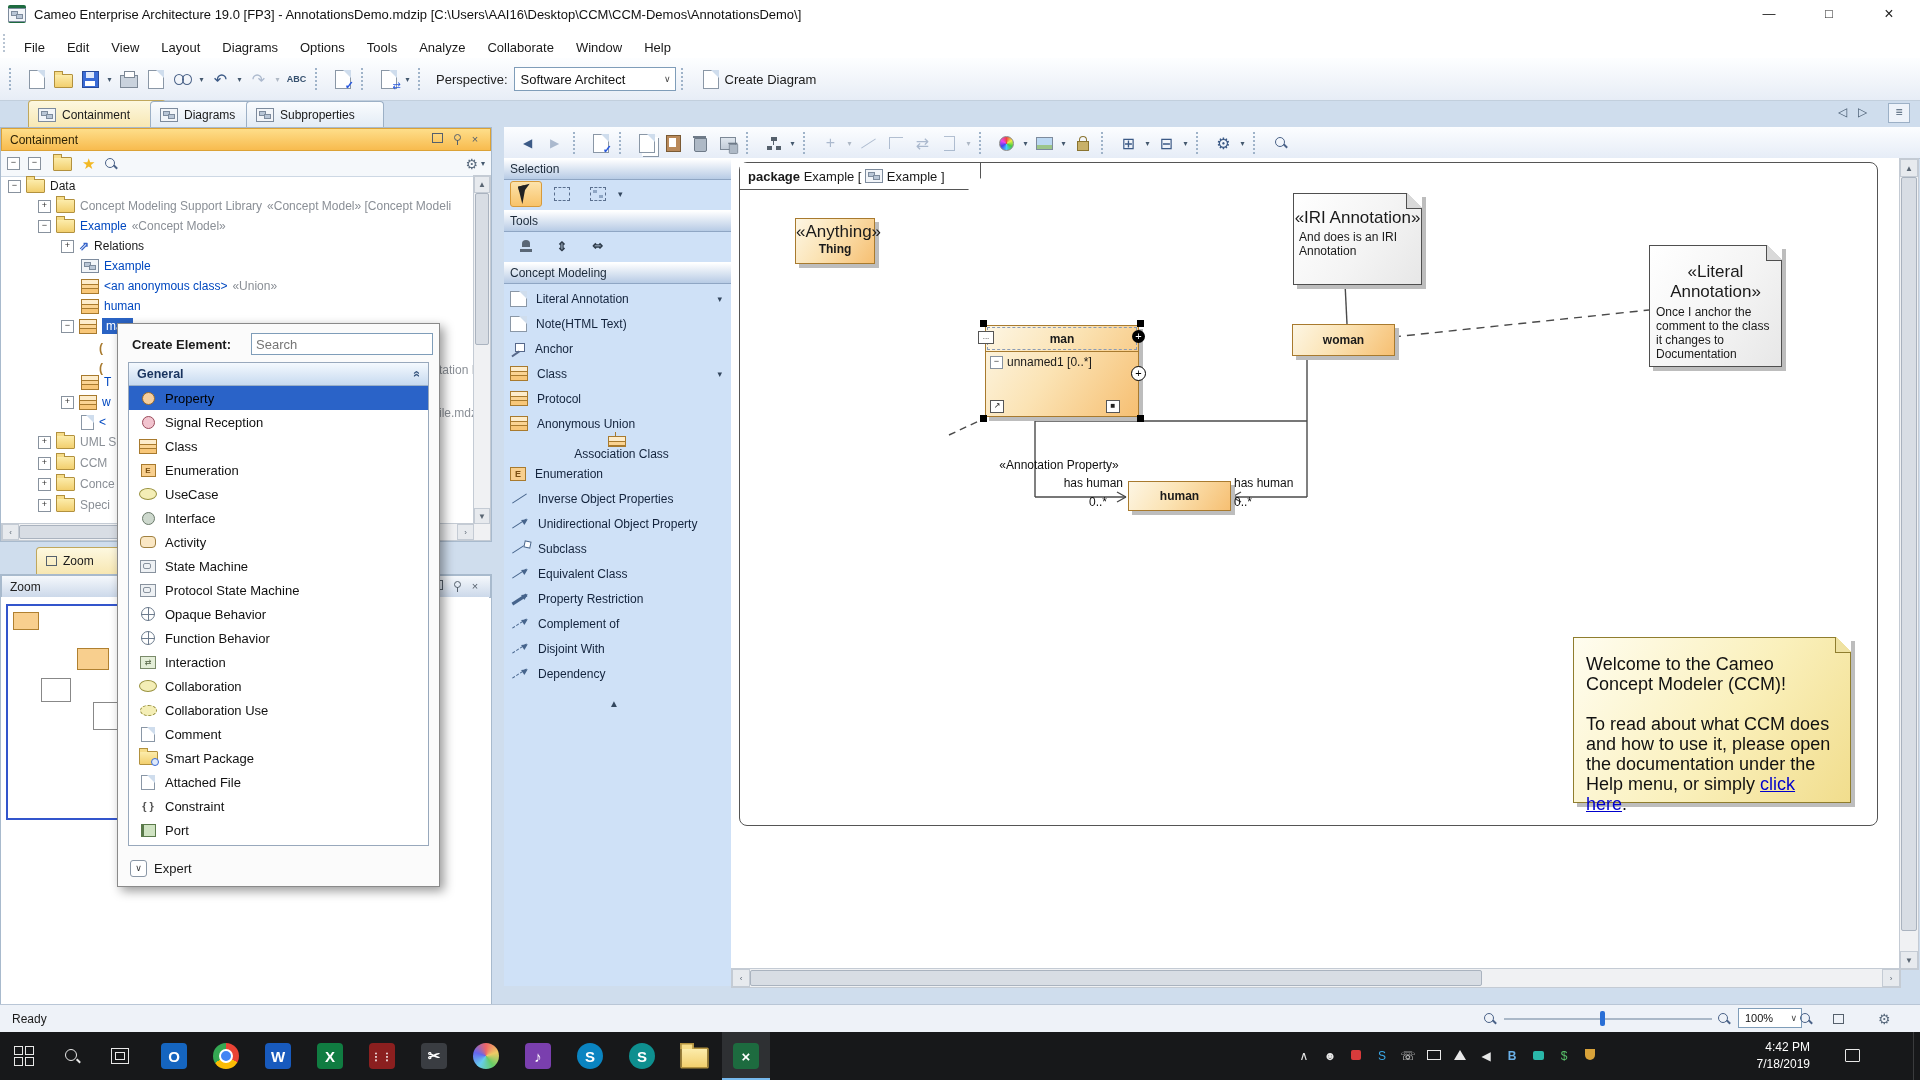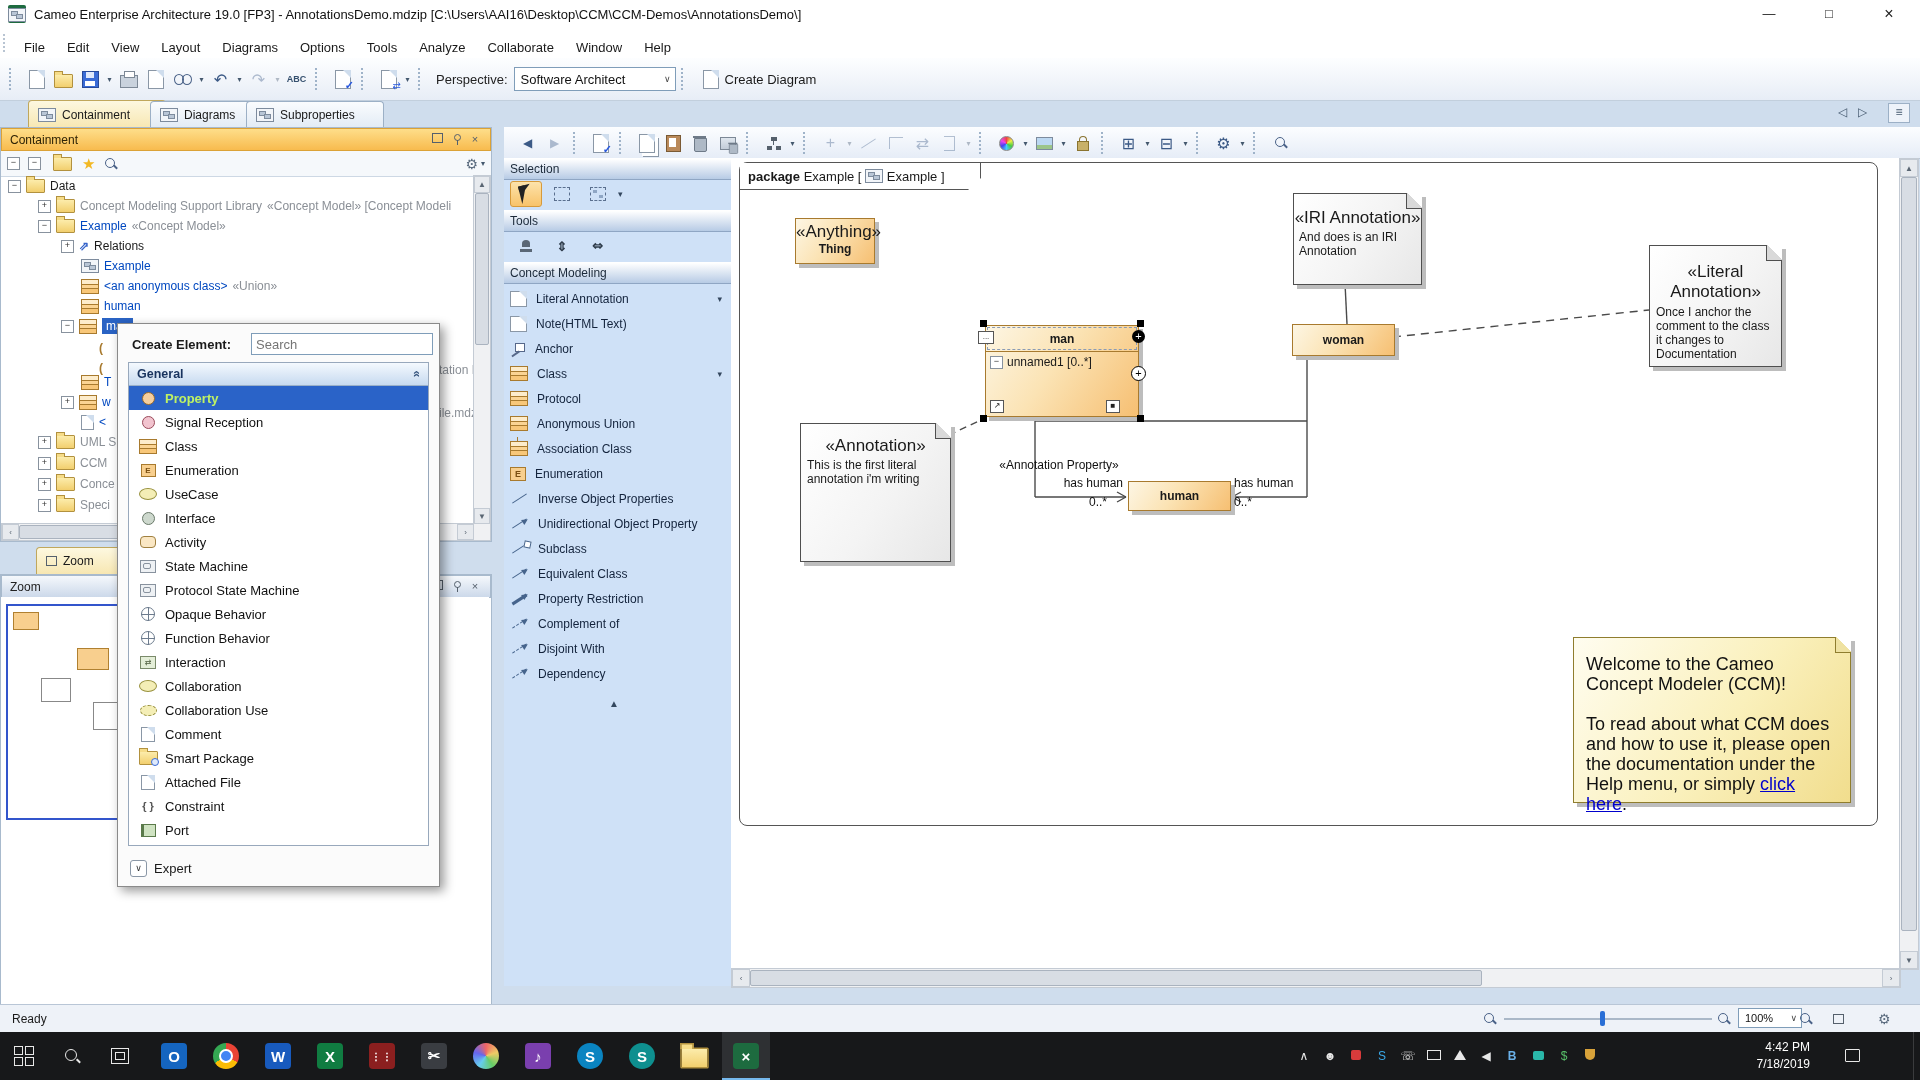--- a/index.html
+++ b/index.html
@@ -160,21 +160,21 @@
          box-shadow:4px 4px 10px rgba(0,0,0,.4);z-index:60;}
   .pop-title{position:absolute;left:14px;top:13px;font-size:13px;font-weight:bold;}
   .pop-search{position:absolute;left:133px;top:9px;width:172px;height:20px;border:1px solid #7f9db9;
               font-size:13px;padding:0 4px;font-family:"Liberation Sans",sans-serif;color:#333;}
   .pop-list{position:absolute;left:10px;top:38px;width:299px;height:482px;background:#fff;border:1px solid #98a8bc;}
   .pop-hd{height:22px;background:linear-gradient(#f4f9fe,#c7daf0);border-bottom:1px solid #9ab0c8;color:#18335e;
           font-weight:bold;display:flex;align-items:center;padding:0 8px;font-size:12.5px;}
   .pop-hd .chv{margin-left:auto;color:#3c5a82;font-size:12px;transform:rotate(-90deg);}
   .pop-item{height:24px;display:flex;align-items:center;padding-left:9px;font-size:13px;color:#111;}
   .pop-item .ic{width:20px;display:flex;justify-content:center;margin-right:7px;flex:0 0 auto;}
-  .pop-item.sel{background:#2a63c8;color:#bef264;font-weight:bold;}
+  .pop-item.sel{background:#2a63c8;color:#000000;}
   .expert{position:absolute;left:12px;top:536px;display:flex;align-items:center;font-size:13px;}
   .expert .xb{width:15px;height:15px;border:1px solid #8a97a6;border-radius:3px;background:#fff;
               font-size:9px;line-height:15px;text-align:center;color:#333;margin-right:7px;}
 
   
   .statusbar{left:0;top:1004px;width:1920px;height:28px;background:#eef2f8;border-top:1px solid #b9c6d6;}
   .taskbar{left:0;top:1032px;width:1920px;height:48px;background:#17181a;}
   .tk{position:absolute;top:0;width:48px;height:48px;display:flex;align-items:center;justify-content:center;}
   .tk.active{background:#2e3033;box-shadow:inset 0 -2px 0 #76b9ed;}
   .appsq{width:26px;height:26px;border-radius:4px;display:flex;align-items:center;justify-content:center;
@@ -580,21 +580,21 @@
         <span class="pal-dd">▾</span>
       </div>
     <div class="pal-item" style="top:228px;">
         <span class="clsico"></span>
         <span class="lbl">Protocol</span>
       </div>
     <div class="pal-item" style="top:253px;">
         <span class="clsico"></span>
         <span class="lbl">Anonymous Union</span>
       </div>
-    <div class="pal-item" style="top:278px;">
+    <div class="pal-item" style="top:278px;flex-direction:column;">
         <span class="clsico" style="position:relative;">
           <span style="position:absolute;left:6px;top:-5px;width:1.4px;height:5px;background:#a87a2e;"></span>
         </span>
         <span class="lbl">Association Class</span>
       </div>
     <div class="pal-item" style="top:303px;">
         <span style="width:14px;height:12px;background:#f8cf8e;border:1px solid #a87a2e;font-size:9px;font-weight:bold;color:#7a4f12;text-align:center;line-height:12px;">E</span>
         <span class="lbl">Enumeration</span>
       </div>
     <div class="pal-item" style="top:328px;">
@@ -711,25 +711,20 @@
       <div class="stereo" style="padding-top:14px;">«IRI Annotation»</div>
       <div style="padding:2px 5px;">And does is an IRI Annotation</div>
     </div>
 
     <div class="uml-note" style="left:918px;top:87px;width:131px;height:120px;">
       <span class="fold"></span>
       <div class="stereo" style="padding-top:16px;">«Literal Annotation»</div>
       <div style="padding:3px 6px;">Once I anchor the comment to the class it changes to Documentation</div>
     </div>
 
-    <div class="uml-note" style="left:69px;top:265px;width:149px;height:137px;">
-      <span class="fold"></span>
-      <div class="stereo" style="padding-top:12px;">«Annotation»</div>
-      <div style="padding:2px 6px;">This is the first literal annotation i'm writing</div>
-    </div>
 
     <div class="dglbl" style="left:258px;top:300px;width:140px;text-align:center;">«Annotation Property»</div>
     <div class="dglbl" style="left:320px;top:318px;width:72px;text-align:right;">has human</div>
     <div class="dglbl" style="left:358px;top:337px;">0..*</div>
     <div class="dglbl" style="left:503px;top:318px;">has human</div>
     <div class="dglbl" style="left:503px;top:337px;">0..*</div>
 
     <div class="welcome" style="left:842px;top:479px;width:276px;height:164px;">
       <span class="fold y"></span>
       <div style="padding:16px 12px 0 12px;">Welcome to the Cameo Concept Modeler (CCM)!</div>

